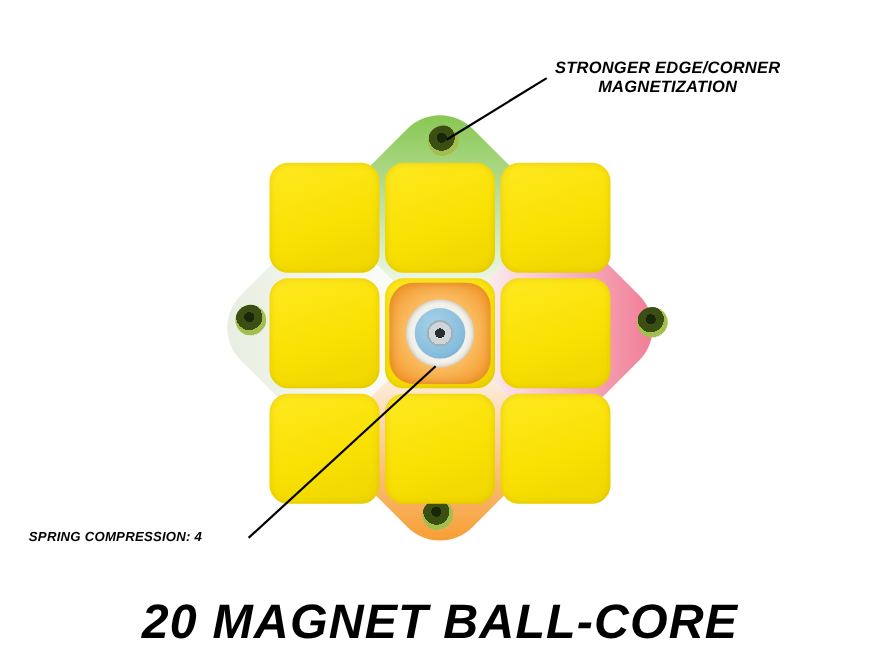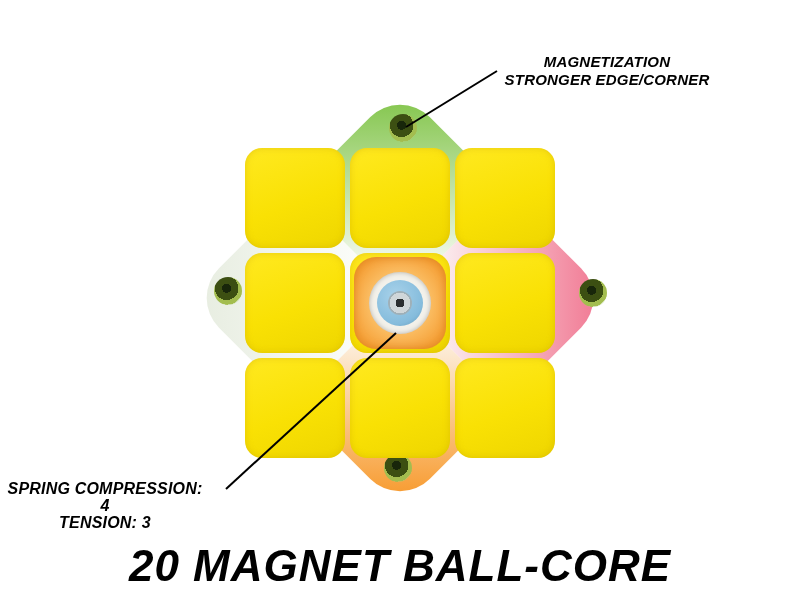--- a/index.html
+++ b/index.html
@@ -42,21 +42,21 @@
   .core-screw{position:absolute;left:388px;top:291px;width:24px;height:24px;border-radius:50%;
     background:radial-gradient(circle,#2a2e30 0 26%,#cfd6d9 26% 60%,#9fb0b8 60% 100%);}
 
   
   .lines{position:absolute;left:0;top:0;pointer-events:none;}
   .leader{stroke:var(--line_color,#000);stroke-width:2;}
 
   
   .ann{position:absolute;font-style:italic;font-weight:bold;color:#000;text-align:center;letter-spacing:.2px;}
   .ann-top{left:498px;top:53px;width:218px;font-size:15px;line-height:18px;}
-  .ann-bottom{left:6px;top:480px;width:198px;font-size:16px;line-height:17px;}
+  .ann-bottom{left:6px;top:480px;width:198px;font-size:12px;line-height:17px;}
   .title{position:absolute;left:0;top:541px;width:100%;text-align:center;
     font-size:44px;font-weight:bold;font-style:italic;letter-spacing:1px;color:#000;}
 </style>
 </head>
 <body>
 
 <div class="stage">
 
   <div class="diamond">
     <div class="quad q-top"></div>
@@ -86,24 +86,23 @@
   <div class="core-ring"></div>
   <div class="core-blue"></div>
   <div class="core-screw"></div>
 
   <svg class="lines" width="800" height="600">
     <line class="leader" x1="497" y1="71" x2="406" y2="127"></line>
     <line class="leader" x1="226" y1="489" x2="396" y2="333"></line>
   </svg>
 
   <div class="ann ann-top">
+    <div>STRONGER EDGE/CORNER</div>
     <div>MAGNETIZATION</div>
-    <div>STRONGER EDGE/CORNER</div>
   </div>
 
   <div class="ann ann-bottom">
     <div>SPRING COMPRESSION: 4</div>
-    <div>TENSION: 3</div>
   </div>
 
   <div class="title">20 MAGNET BALL-CORE</div>
 
 </div>
 
 </body></html>

